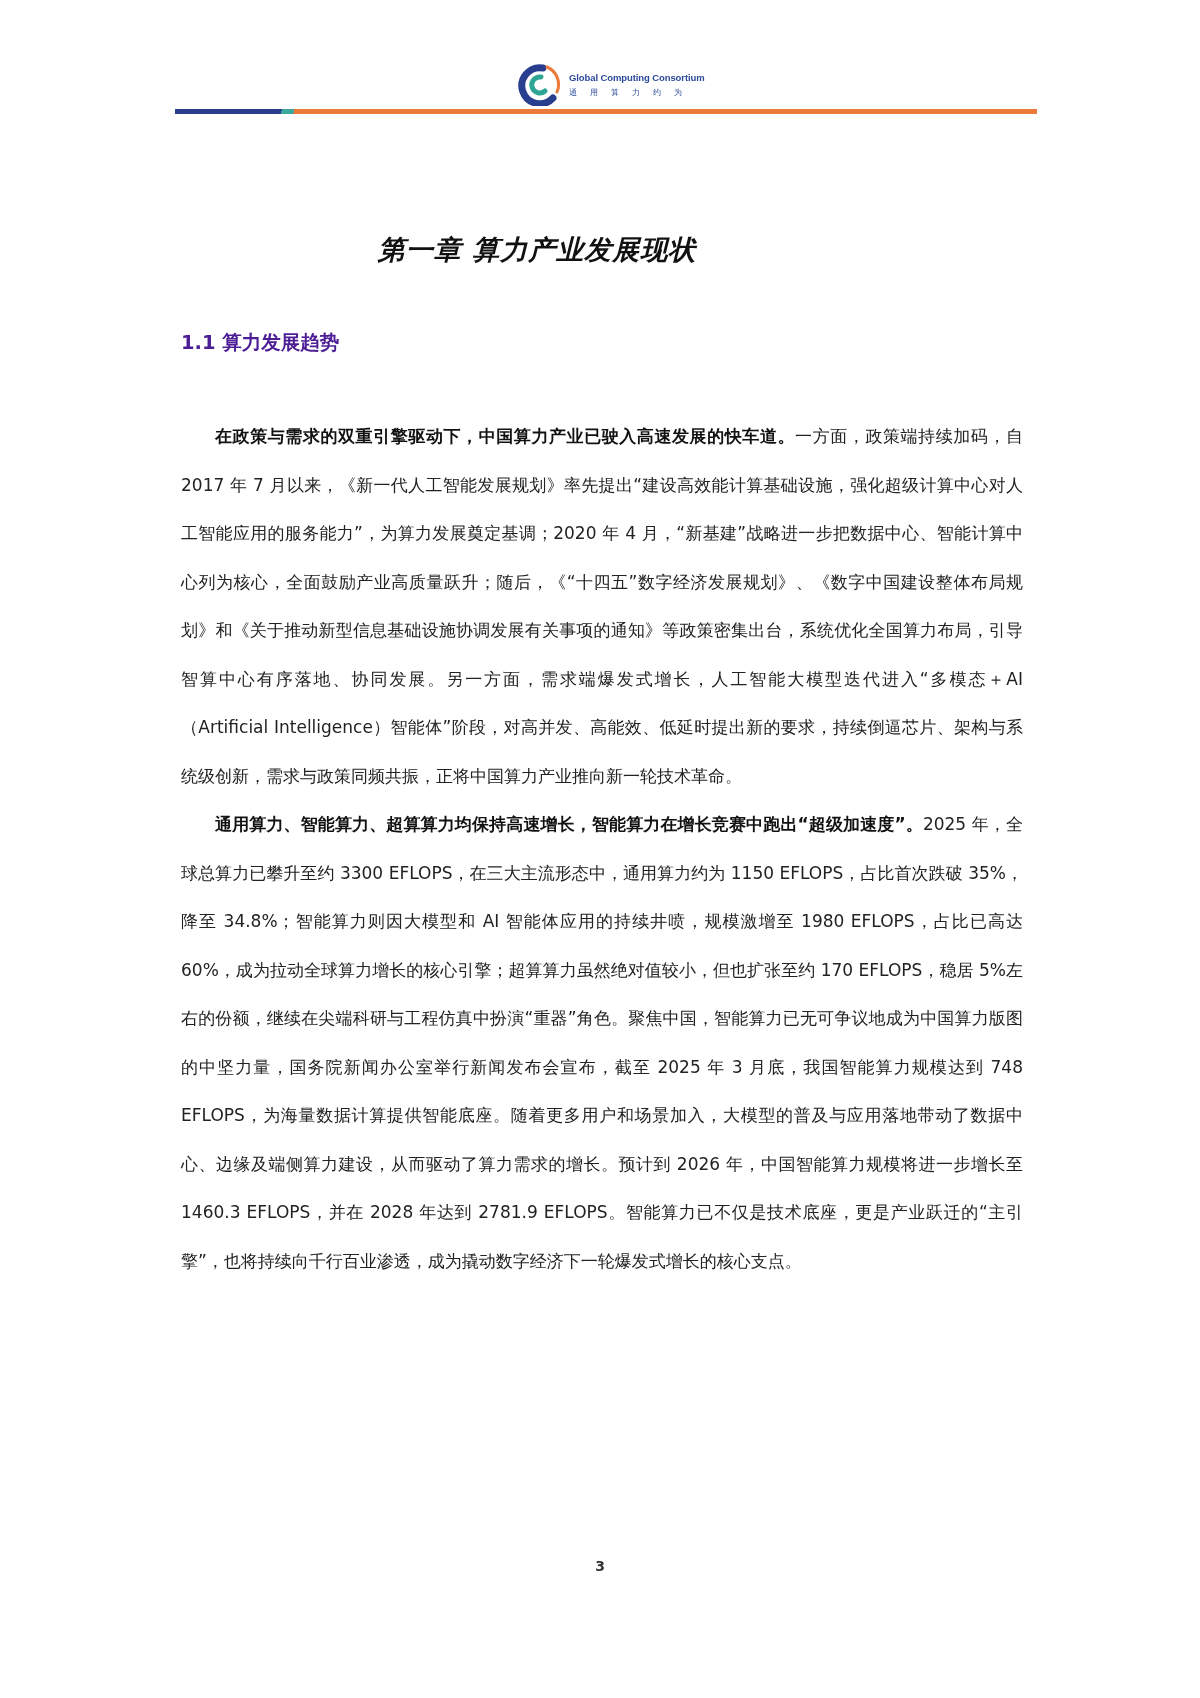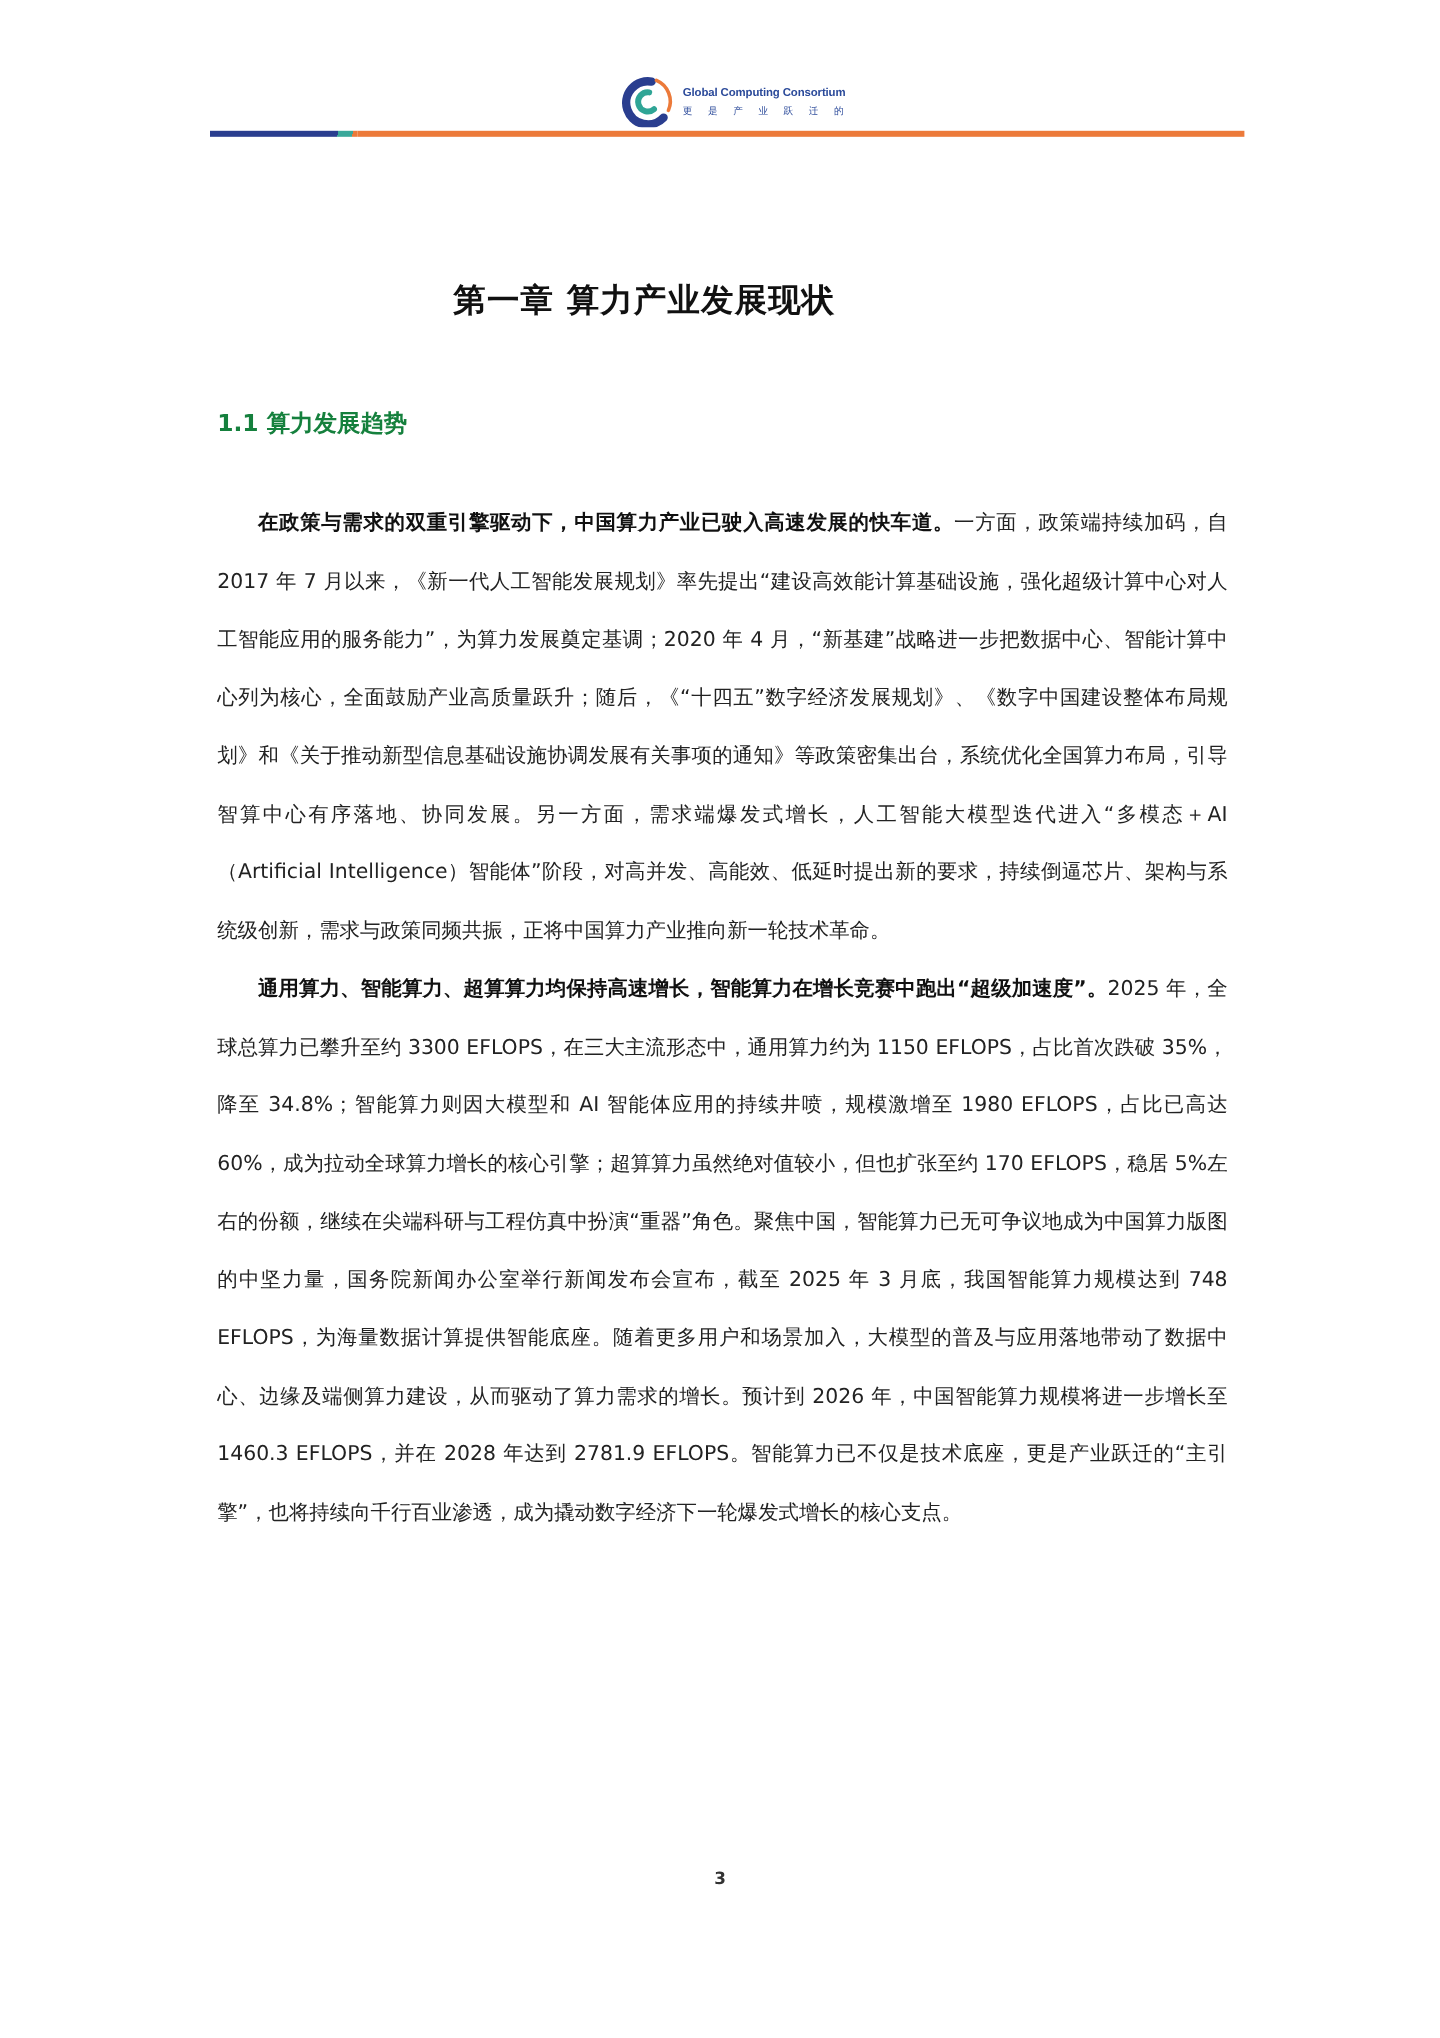--- a/index.html
+++ b/index.html
@@ -80,28 +80,29 @@
     .chapter-title {
       position: absolute;
       left: 0;
       top: 232px;
       width: 1074px;
       text-align: center;
       font-size: 27px;
       font-weight: bold;
       letter-spacing: 1px;
       color: #111;
+      font-style: italic;
     }
     .section-title {
       position: absolute;
       left: 181px;
-      top: 339px;
+      top: 329px;
       font-size: 19.5px;
       font-weight: bold;
-      color: #15803d;
+      color: #4c1d95;
     }
     .body-text {
       position: absolute;
       left: 181px;
       top: 412px;
       width: 842px;
     }
     .para {
       margin: 0;
       font-size: 17px;
@@ -132,21 +133,21 @@
   <div class="logo">
     <div class="logo-mark">
       <svg width="50" height="42" viewBox="0 0 50 42">
         <path d="M30 4 A18 18 0 1 0 40 34" fill="none" stroke="#2a3e8f" stroke-width="7" stroke-linecap="round"></path>
         <path d="M28 13 A8 8 0 1 0 32 27" fill="none" stroke="#2fa596" stroke-width="5" stroke-linecap="round"></path>
         <path d="M34 3 A19 19 0 0 1 44 28" fill="none" stroke="#ec7a3a" stroke-width="3" stroke-linecap="round"></path>
       </svg>
     </div>
     <div class="logo-text">
       <span class="logo-en">Global Computing Consortium</span>
-      <span class="logo-cn">更是产业跃迁的</span>
+      <span class="logo-cn">通用算力约为</span>
     </div>
   </div>
   <div class="header-bar">
     <div class="bar-blue"></div>
     <div class="bar-teal"></div>
     <div class="bar-orange"></div>
   </div>
 </div>
 
 <h1 class="chapter-title" style="margin:0;">第一章  算力产业发展现状</h1>

